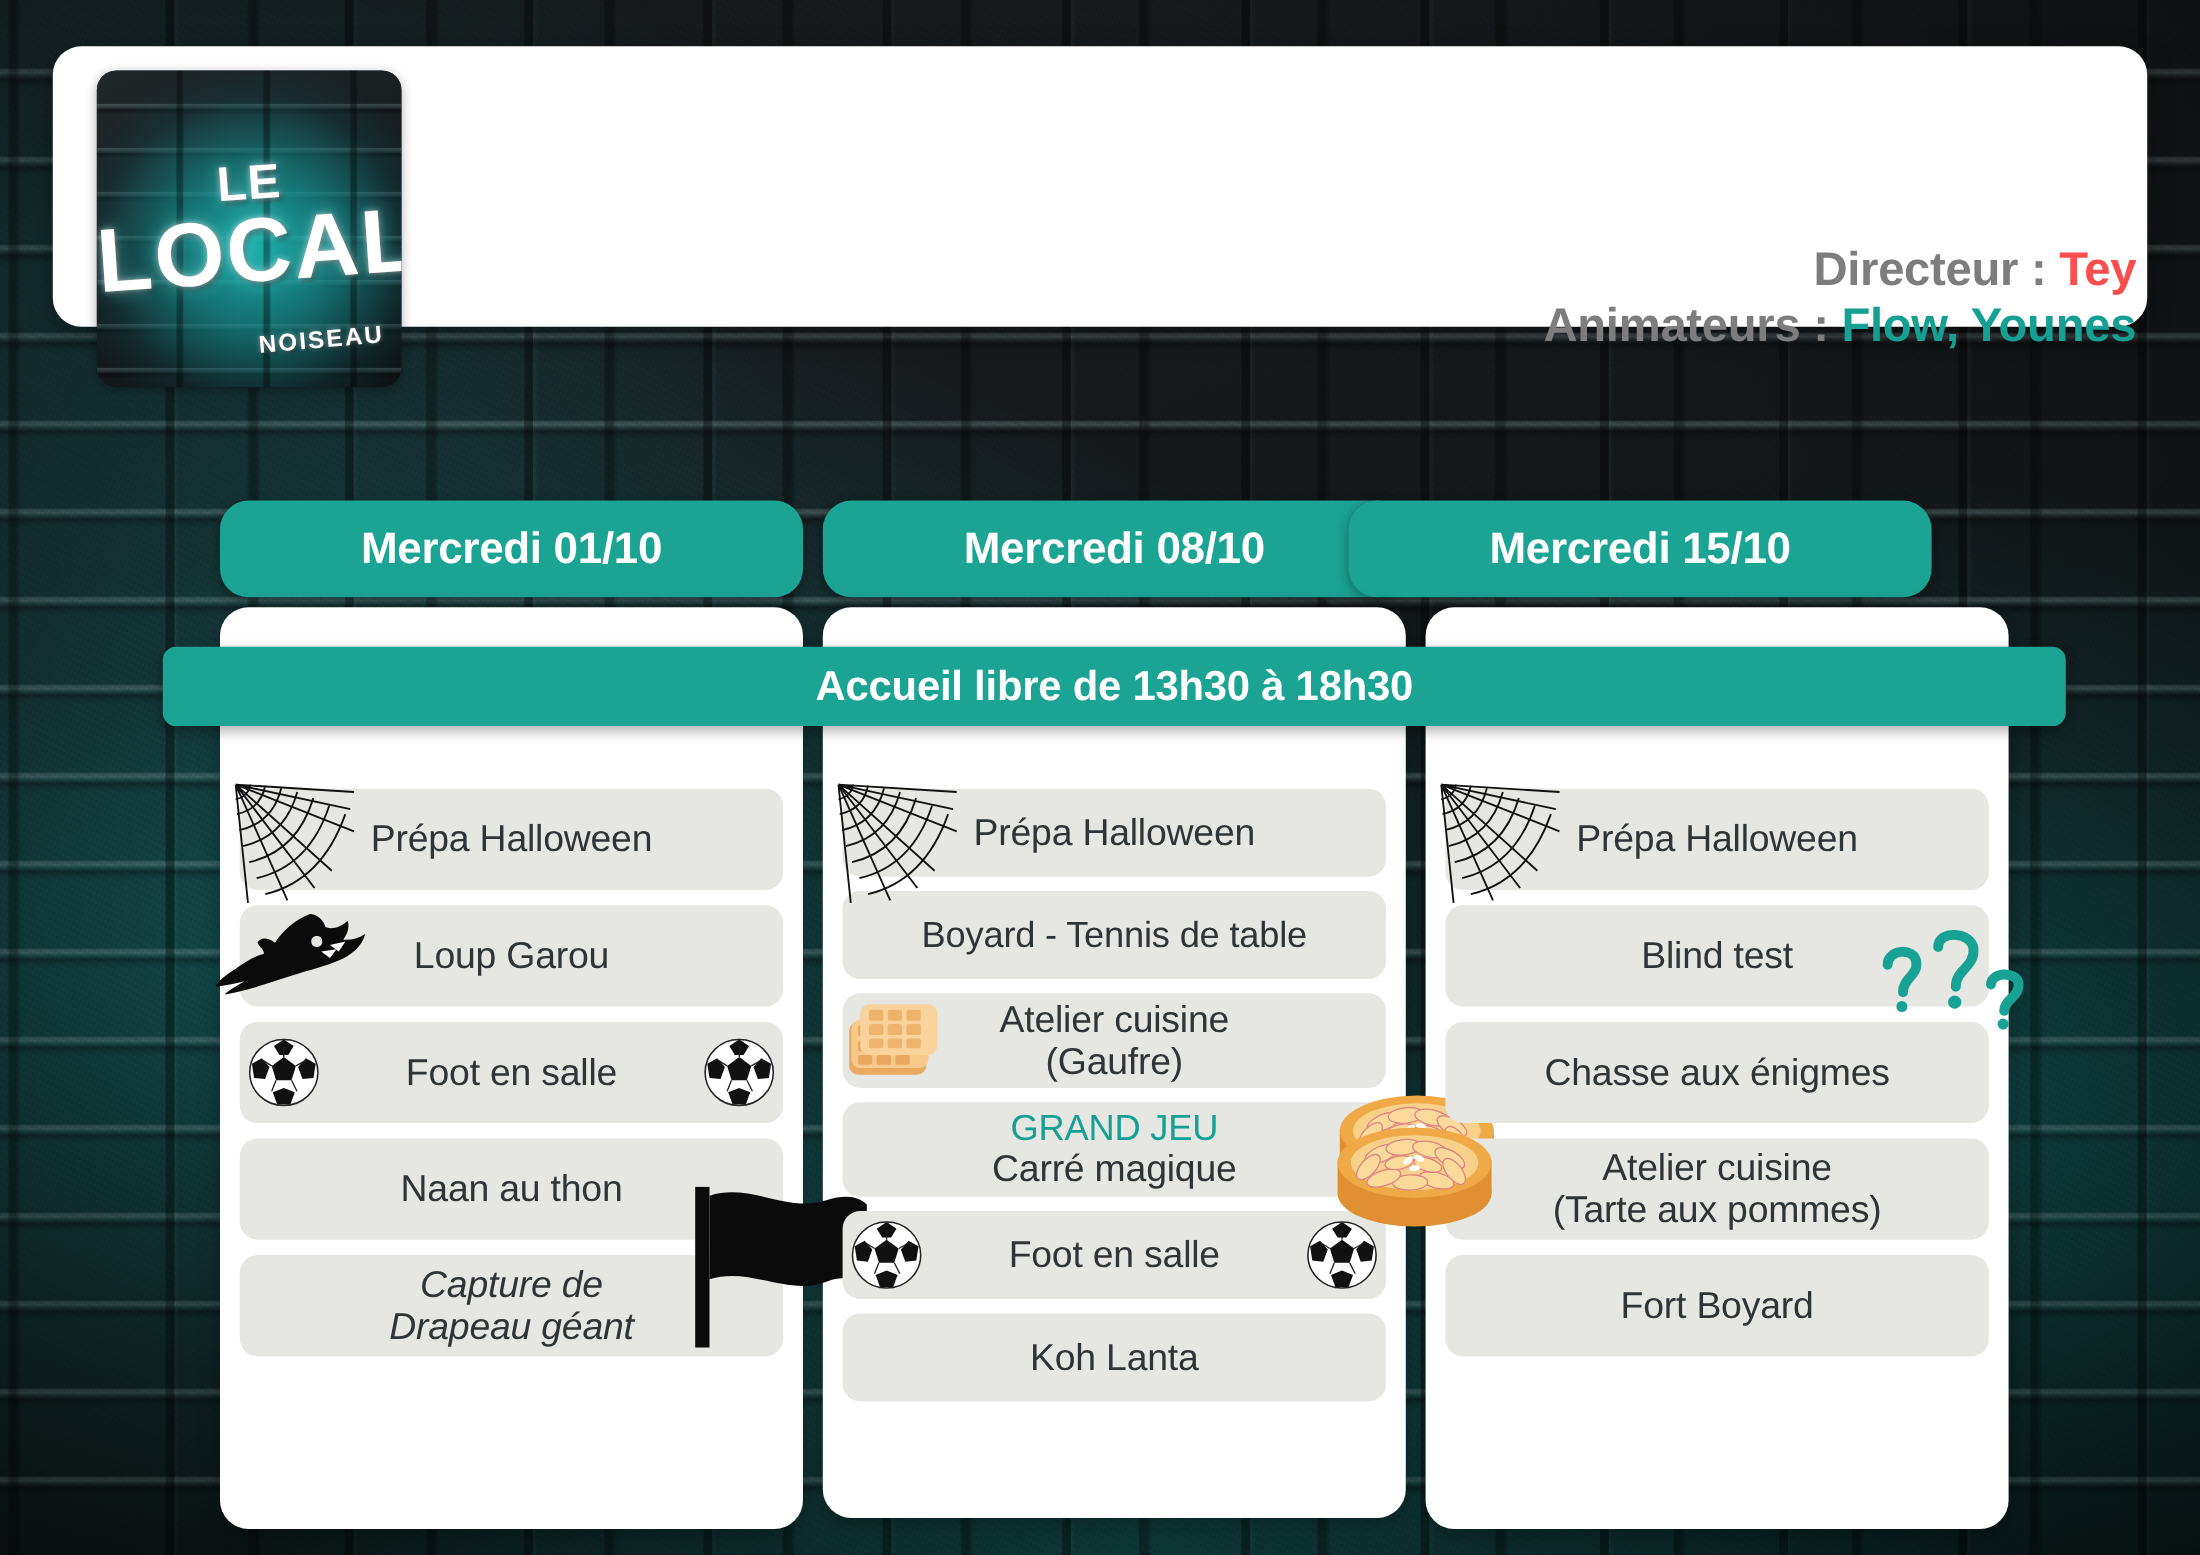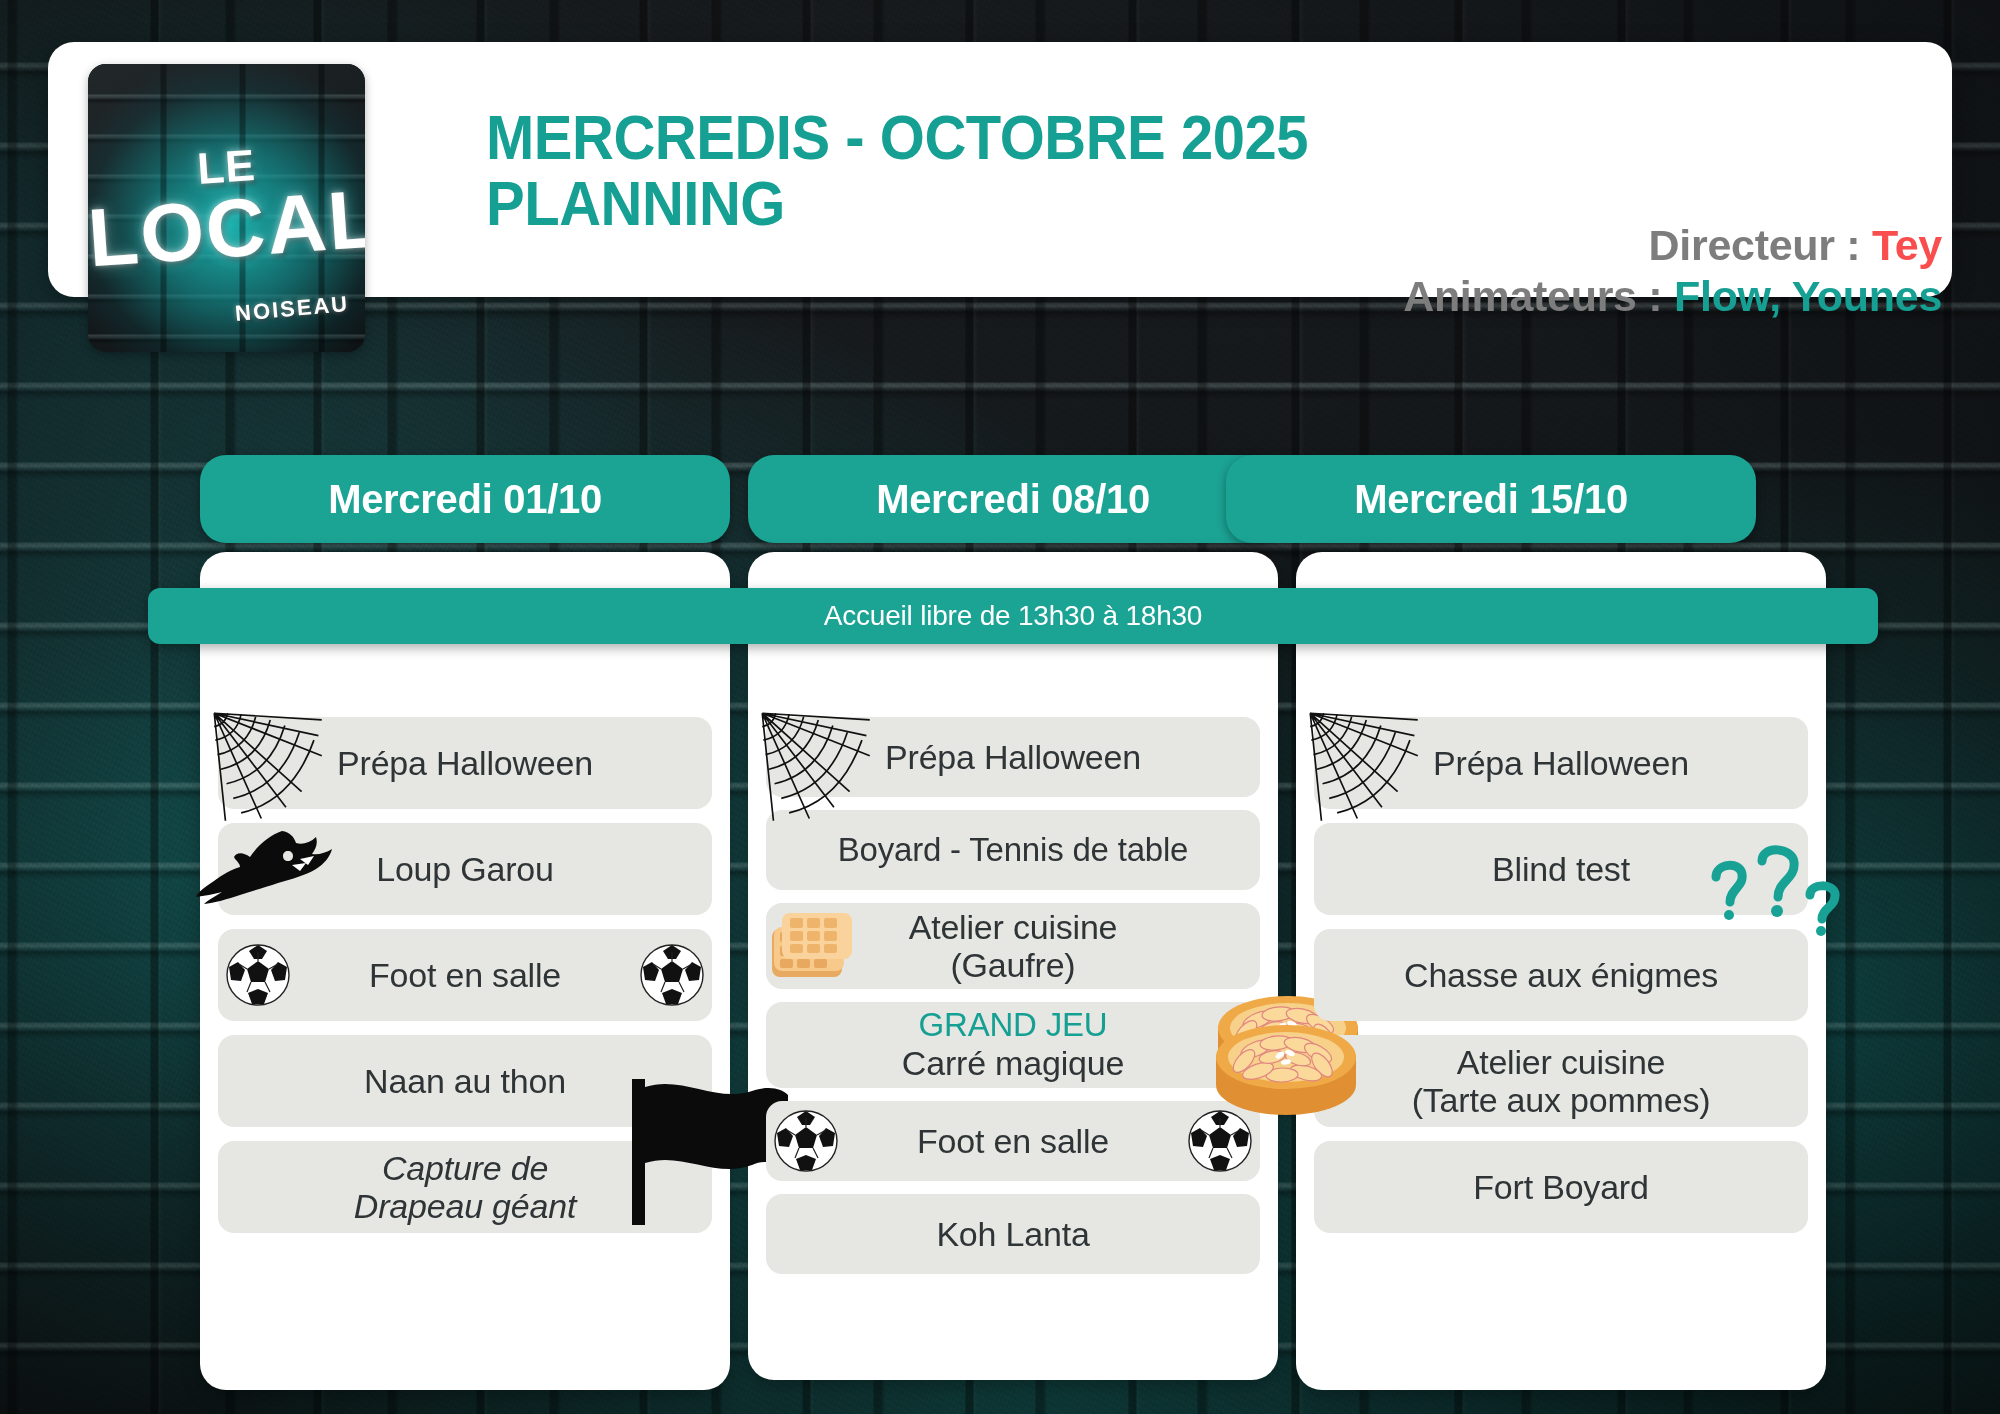--- a/index.html
+++ b/index.html
@@ -205,29 +205,29 @@
     box-shadow: 0 6px 20px rgba(0,0,0,.32);
   }
   .col-card.c1 { left: 200px;  top: 552px; width: 530px; height: 838px; }
   .col-card.c2 { left: 748px;  top: 552px; width: 530px; height: 828px; }
   .col-card.c3 { left: 1296px; top: 552px; width: 530px; height: 838px; }
 
   
   .accueil {
     position: absolute;
     left: 148px; top: 588px;
-    width: 1730px; height: 56px;
+    width: 1730px; height: 72px;
     background: #1ba394;
     border-radius: 12px;
     display: flex;
     align-items: center;
     justify-content: center;
     color: #ffffff;
-    font-size: 28px;
-    font-weight: normal;
+    font-size: 38px;
+    font-weight: bold;
     letter-spacing: -0.2px;
     box-shadow: 0 4px 12px rgba(0,0,0,.32);
     z-index: 6;
   }
 
   
   .col-list {
     position: absolute;
     display: flex;
     flex-direction: column;
@@ -292,24 +292,20 @@
   <div class="header-card">
 
     <div class="logo-box">
       <div class="logo-bg"></div>
       <div class="logo-bricks-v"></div>
       <div class="logo-word logo-le">LE</div>
       <div class="logo-word logo-local">LOCAL</div>
       <div class="logo-sub">NOISEAU</div>
     </div>
 
-    <div class="header-text">
-      <div class="title-line">MERCREDIS - OCTOBRE 2025</div>
-      <div class="title-line">PLANNING</div>
-    </div>
 
     <div class="staff">
       <div class="staff-line">
         <span>Directeur :</span>
         <span class="staff-name-red">Tey</span>
       </div>
       <div class="staff-line">
         <span>Animateurs :</span>
         <span class="staff-name-teal">Flow, Younes</span>
       </div>

